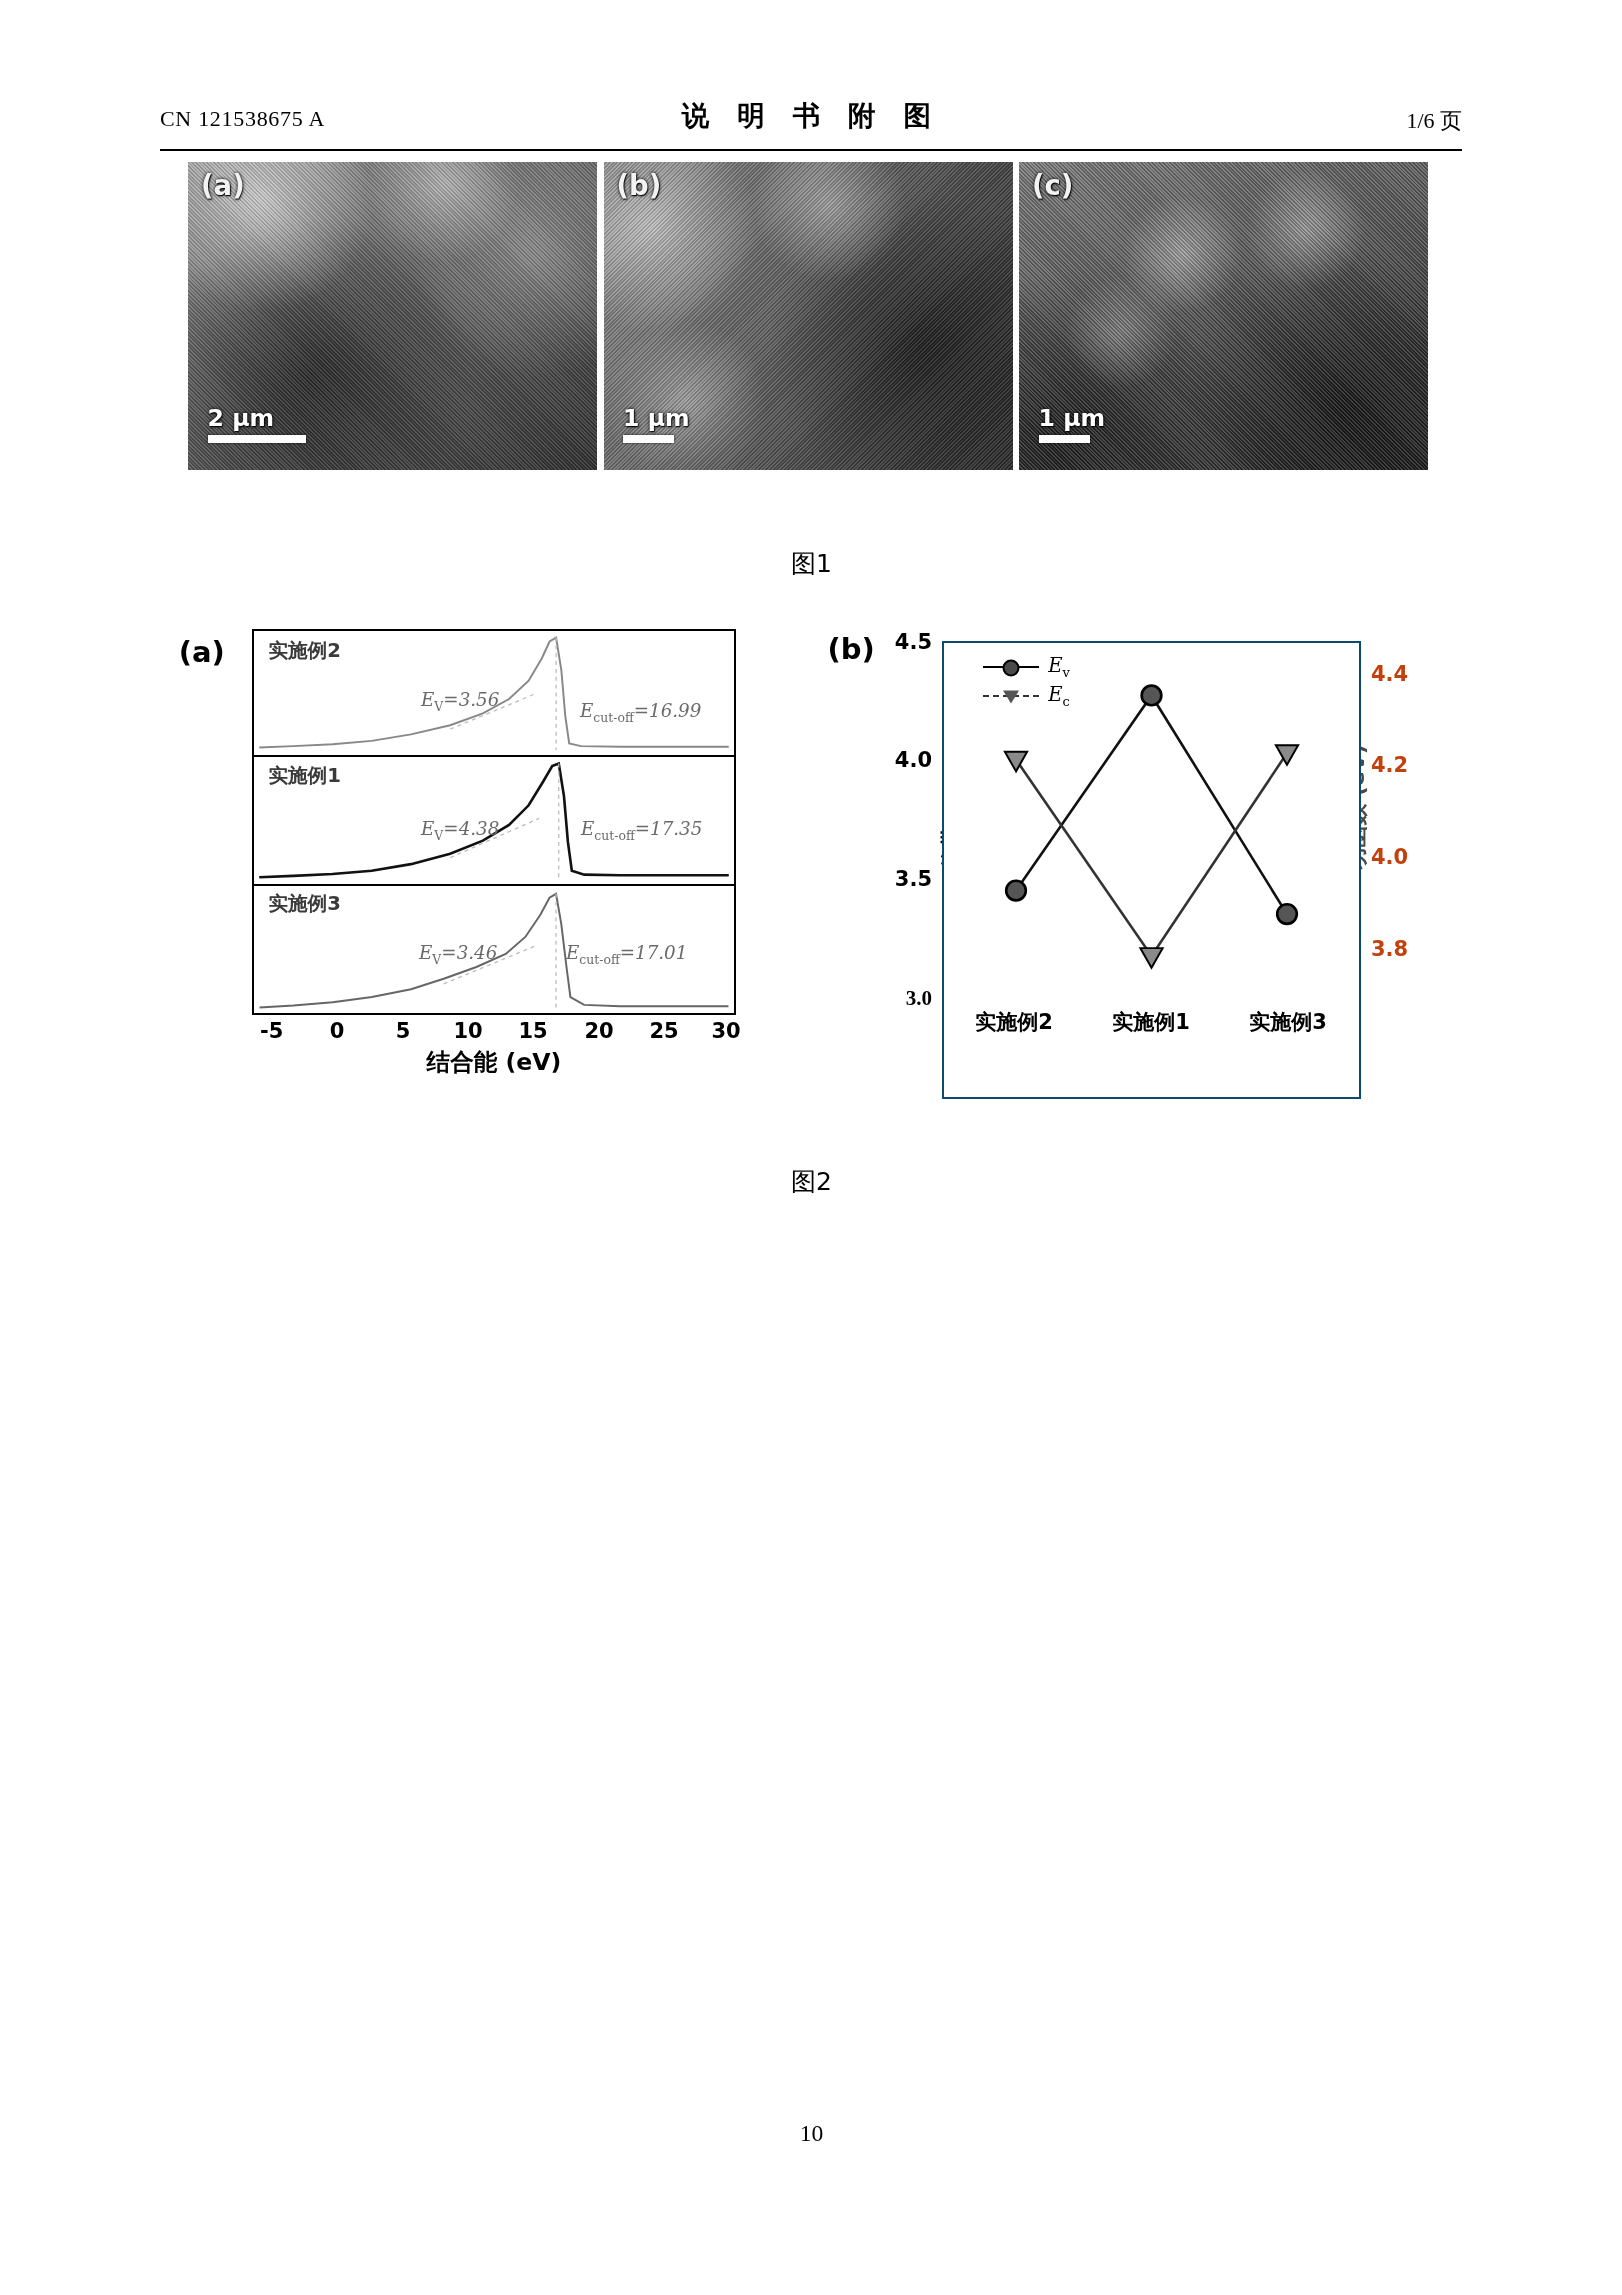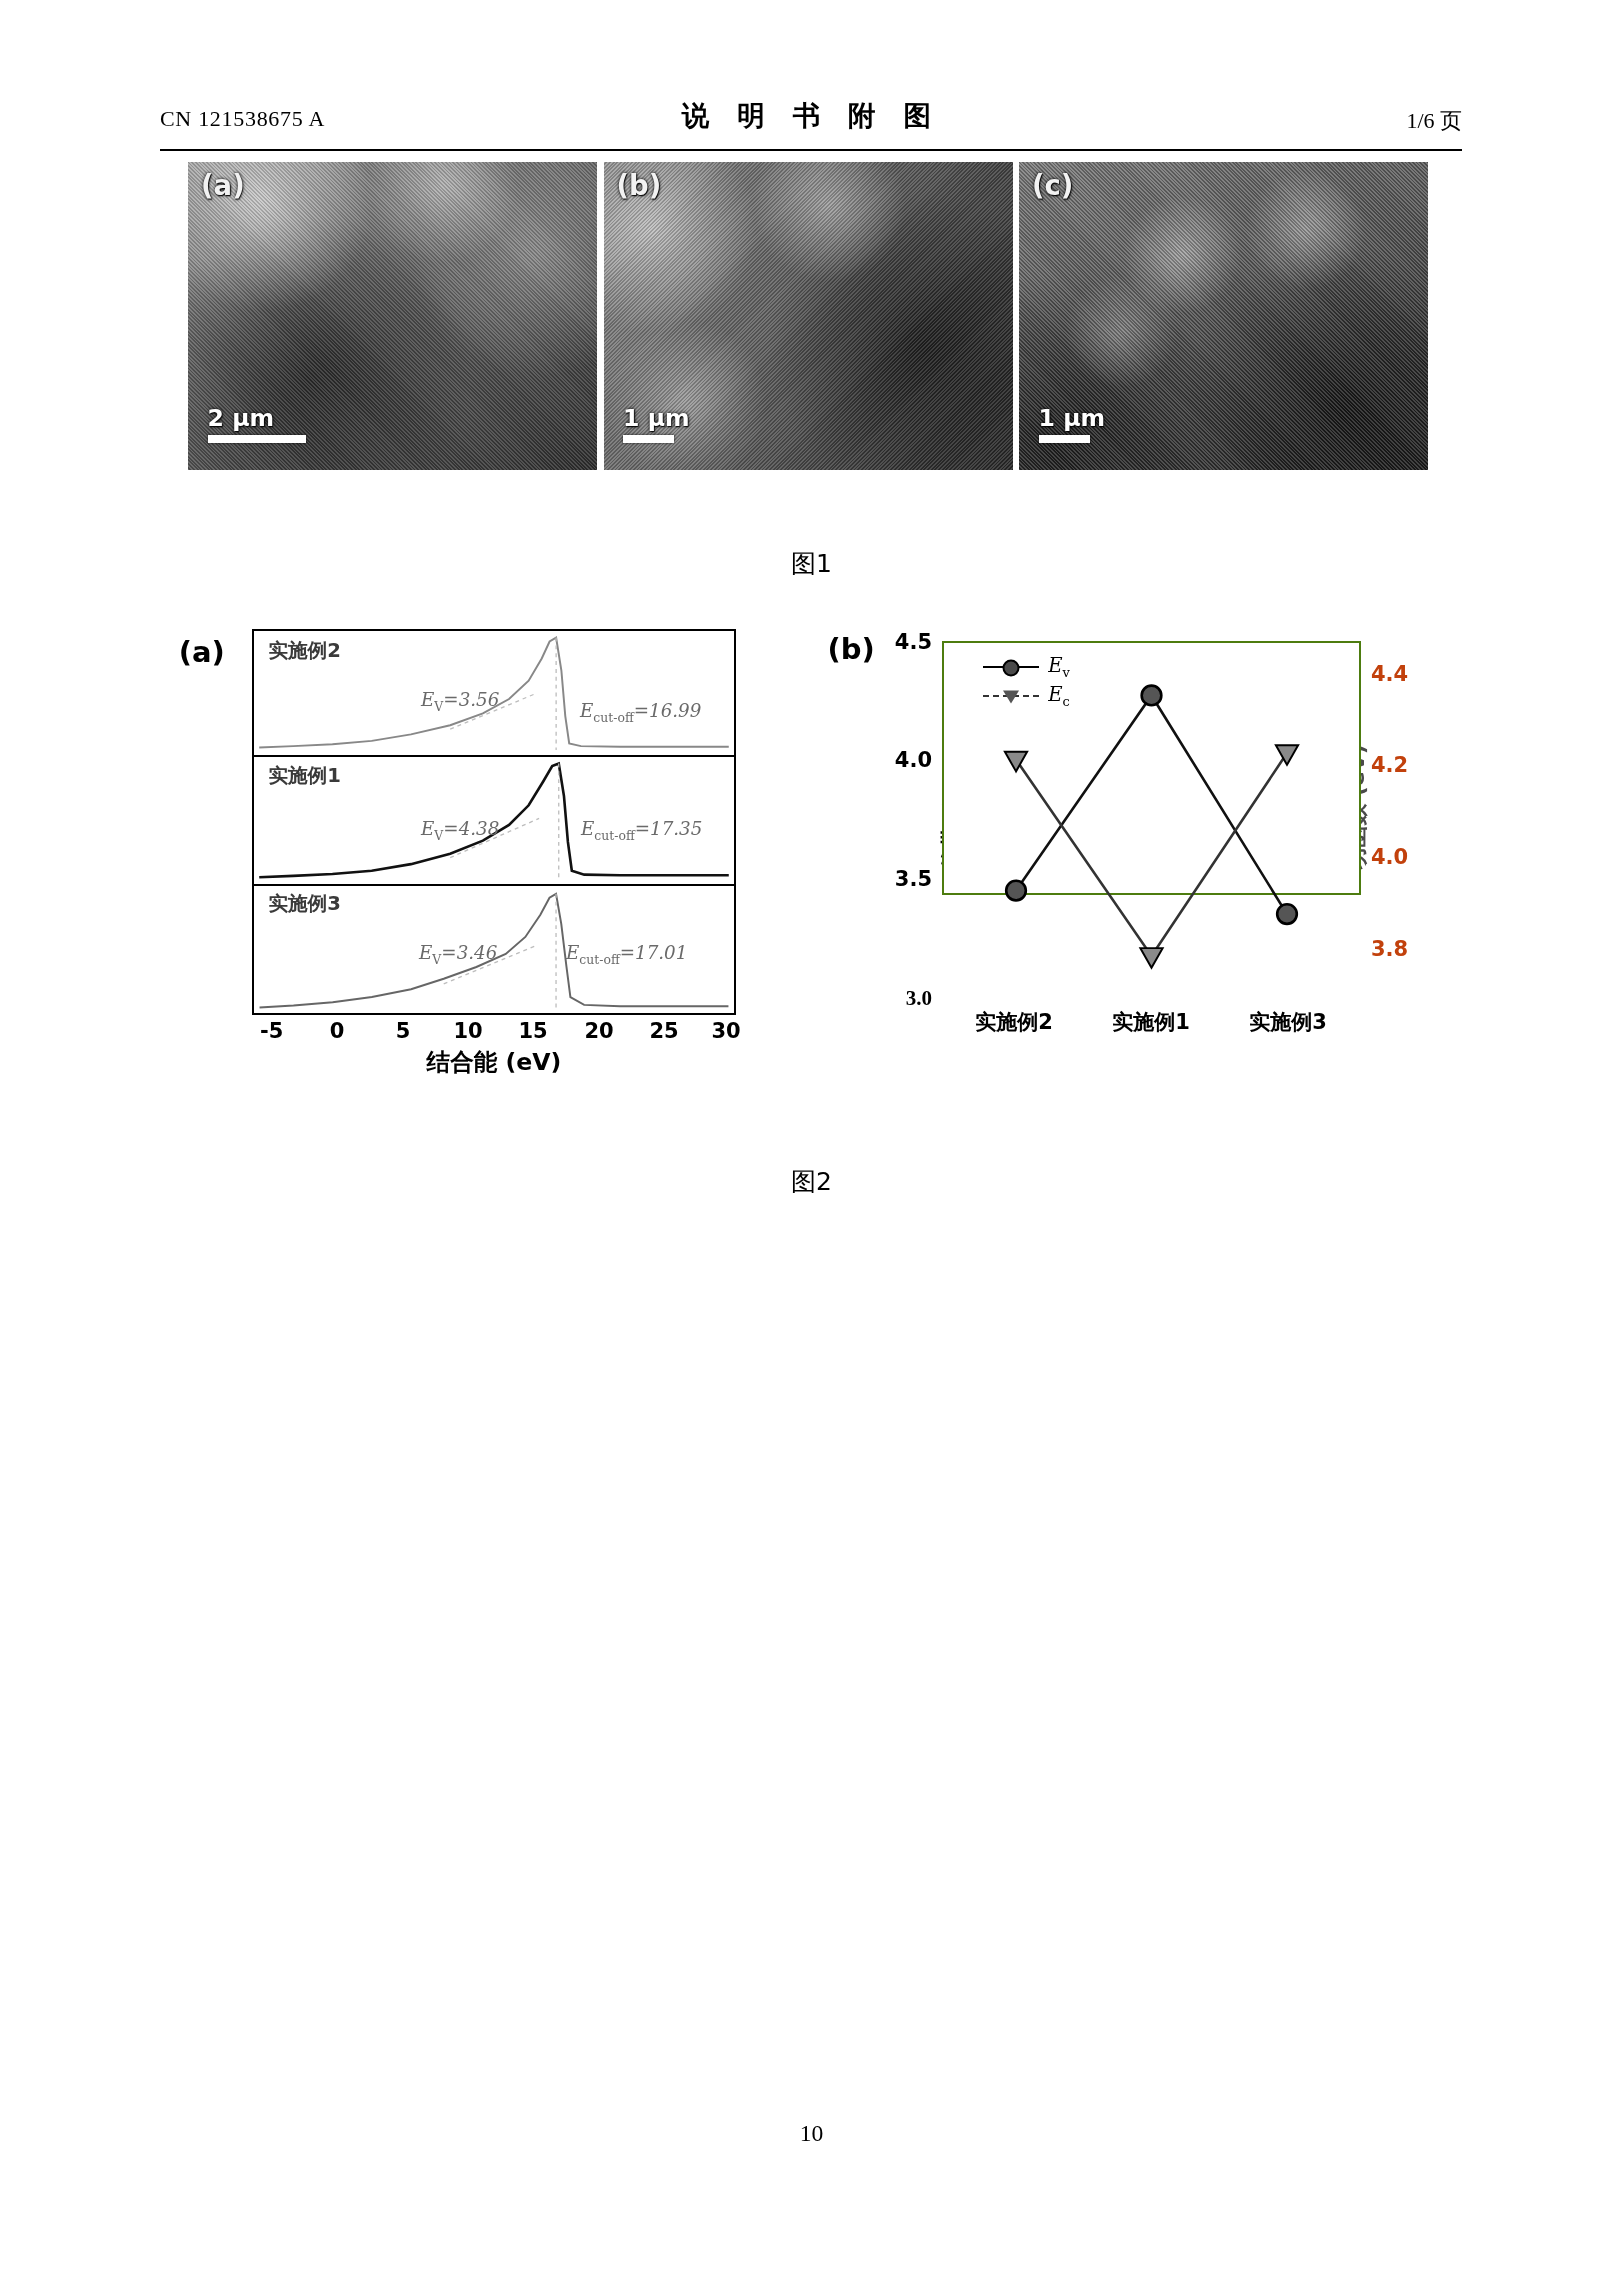--- a/index.html
+++ b/index.html
@@ -243,22 +243,22 @@
   
   .ebchart {
     position: absolute;
     left: 654px; top: 0;
     width: 641px; height: 458px;
   }
   .eb-letter { left: 6.5px; top: 17px; }
   .eb-frame {
     position: absolute;
     left: 121px; top: 26px;
-    width: 419px; height: 254px;
-    border: 2px solid #4d7c0f;
+    width: 419px; height: 458px;
+    border: 2px solid #0c4a6e;
     box-sizing: border-box;
     background: #fff;
   }
   .eb-ylabel-left {
     position: absolute;
     left: 19.6px; top: 177px;
     width: 222px;
     text-align: center;
     transform: rotate(-90deg);
     transform-origin: 50% 50%;

